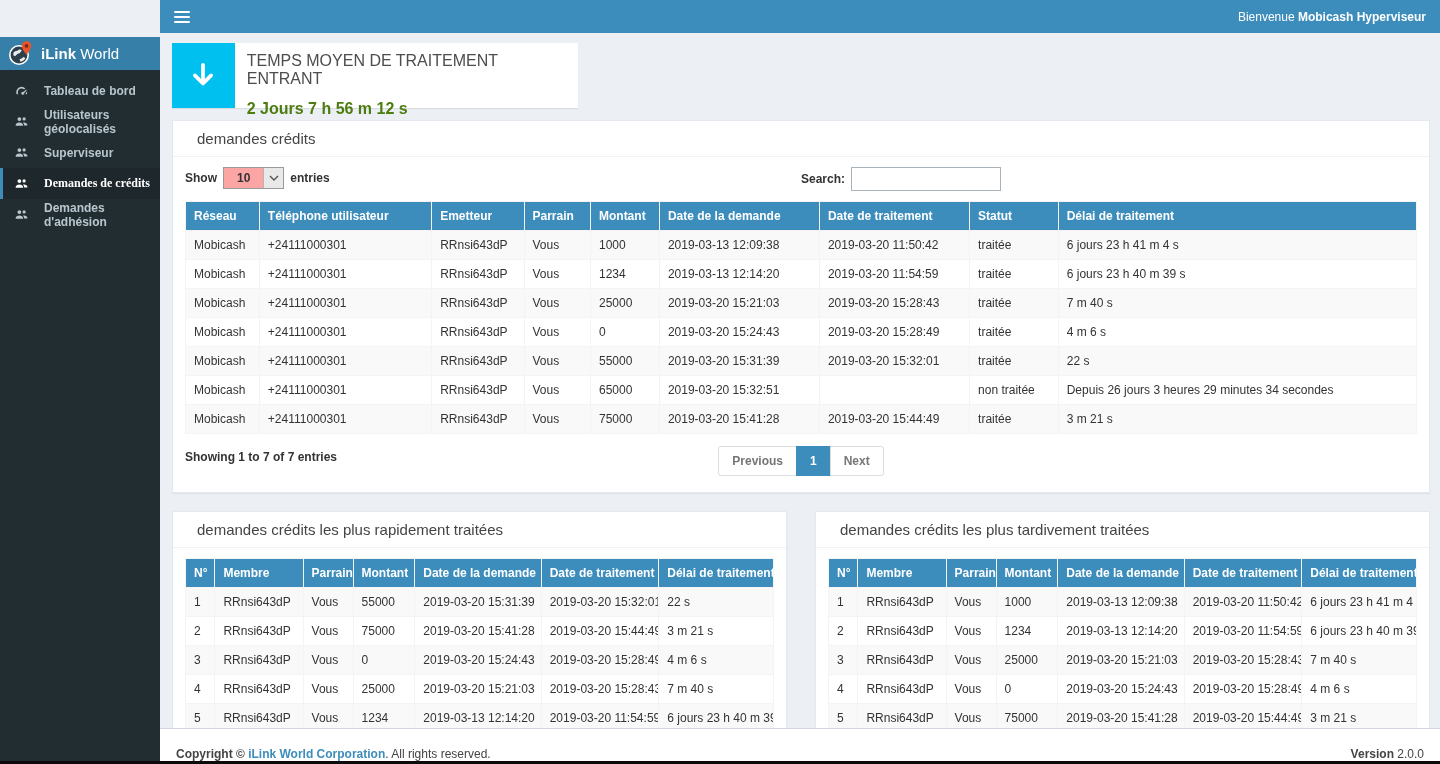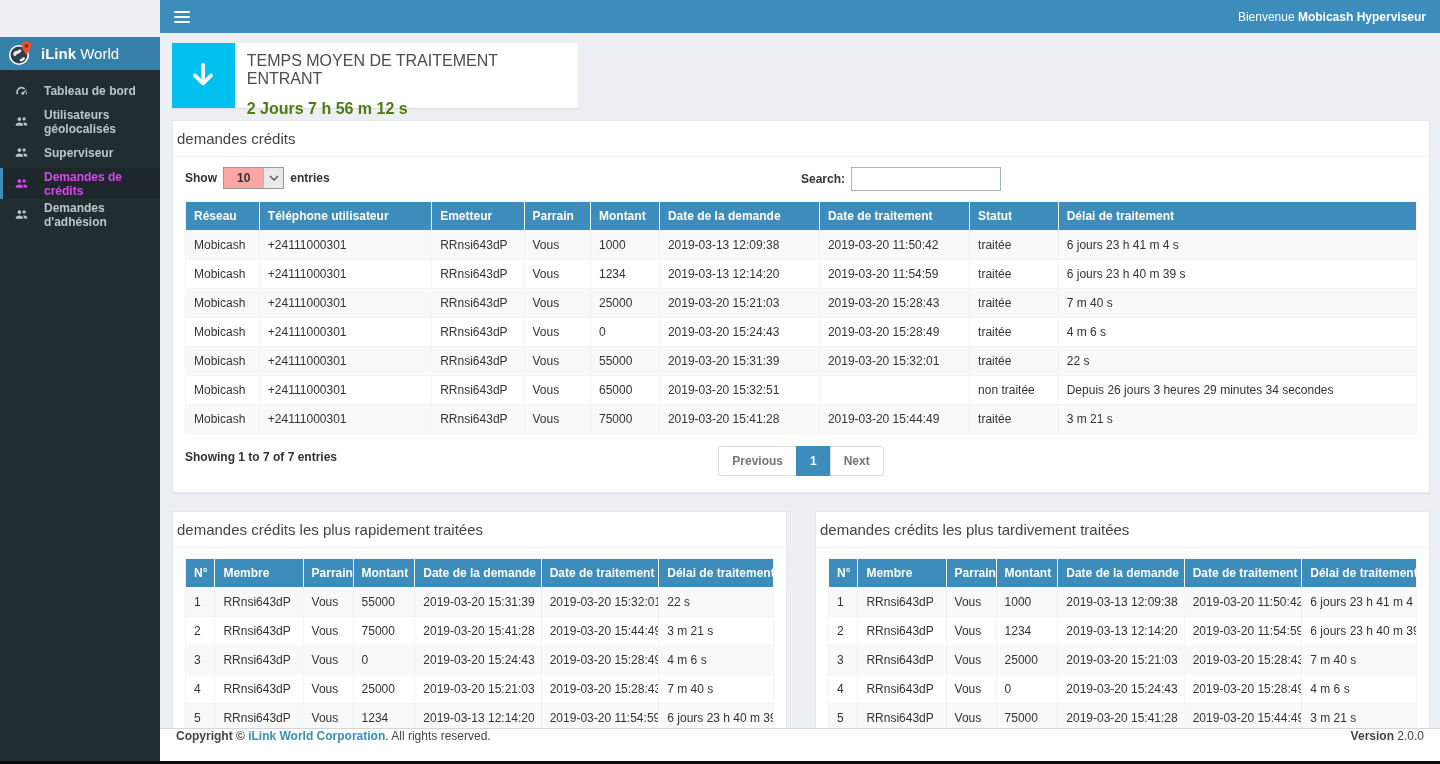--- a/index.html
+++ b/index.html
@@ -7,40 +7,40 @@
   .app { position:relative; width:1440px; height:764px; }
 
   
   .sidebar { position:absolute; left:0; top:0; bottom:0; width:160px; background:#222d32; z-index:2;margin-top:37px; }
   .logo { height:33px; background:#367fa9; display:flex; align-items:center; gap:7px; padding-left:7px; }
   .logo-text { color:#fff; font-size:15px; white-space:nowrap; }
   .logo-text .b { font-weight:700; }
   .side-nav { padding-top:5px; }
   .nav-item { display:flex; align-items:center; height:31px; padding-left:11px; gap:16px; color:#b8c7ce; font-size:12px; font-weight:600; border-left:3px solid transparent; cursor:pointer; }
   .nav-item .icon { width:14px; height:14px; display:flex; align-items:center; justify-content:center; flex:0 0 14px; }
-  .nav-item.active { background:#1e282c; border-left-color:#3c8dbc; color:#d946ef; }
+  .nav-item.active { background:#1e282c; border-left-color:#3c8dbc; color:#ffffff;font-family:Liberation Serif, serif; }
 
   
   .navbar { position:absolute; left:160px; right:0; top:0; height:33px; background:#3c8dbc; display:flex; align-items:center; justify-content:space-between; padding:0 14px; }
   .hamburger { width:16px; height:12px; display:flex; flex-direction:column; justify-content:space-between; cursor:pointer; }
   .hamburger span { display:block; height:2px; background:#fff; border-radius:1px; }
   .welcome { color:#fff; font-size:12px; }
   .welcome .user { font-weight:700; }
 
   
   .content { position:absolute; left:160px; top:33px; right:0; bottom:36px; background:#ecf0f5; padding:10px 10px 0 12px; overflow:hidden; }
 
   .info-box { width:406px; height:65px; background:#fff; display:flex; box-shadow:0 1px 1px rgba(0,0,0,.08); margin-bottom:12px; }
   .info-box-icon { width:65px; background:#00c0ef; display:flex; align-items:center; justify-content:center; }
   .info-box-content { padding:9px 12px; }
   .info-label { font-size:16px; font-weight:400; color:#4d4d4d; }
   .info-value { font-size:16px; font-weight:700; color:#4d7c0f; margin-top:12px; }
 
   .panel { background:#fff; border:1px solid #e4e9ef; box-shadow:0 1px 1px rgba(0,0,0,.05); }
-  .panel-h { padding:9px 4px; font-size:15px; color:#444; border-bottom:1px solid #f0f3f6; }
+  .panel-h { padding:9px 24px; font-size:15px; color:#444; border-bottom:1px solid #f0f3f6; }
   .panel-b { padding:10px 12px 14px; }
 
   .tbl-controls { display:flex; align-items:flex-start; margin-bottom:10px; font-size:12px; font-weight:700; color:#333; }
   .half { flex:1; display:flex; align-items:center; gap:6px; }
   .select { display:inline-flex; align-items:stretch; border:1px solid #9a9a9a; background:#fca5a5; height:22px; cursor:pointer; }
   .select .val { padding:3px 13px; font-size:12px; font-weight:700; color:#333; }
   .select .arrow { width:20px; background:#e9e9e9; border-left:1px solid #b5b5b5; display:flex; align-items:center; justify-content:center; }
   .search-input { width:150px; height:24px; border:1px solid #aab2ba; background:#fff; padding:0 6px; font-size:12px; font-family:"Liberation Sans", sans-serif; outline:none; }
 
   table { width:100%; border-collapse:collapse; font-size:12px; color:#333; table-layout:fixed; }
@@ -53,21 +53,21 @@
   .paginate { display:flex; justify-content:center; }
   .page-btn { border:1px solid #ddd; background:#fff; color:#767676; font-size:12px; font-weight:700; padding:7px 13px; margin-left:-1px; cursor:pointer; }
   .page-btn:first-child { border-radius:3px 0 0 3px; margin-left:0; }
   .page-btn:last-child { border-radius:0 3px 3px 0; }
   .page-btn.active { background:#3c8dbc; border-color:#3c8dbc; color:#fff; }
 
   .panel-row { display:flex; gap:28px; margin-top:18px; }
   .panel-row .panel { flex:1; min-width:0; }
 
   
-  .footer { position:absolute; left:160px; right:0; bottom:3px; height:33px; background:#fff; border-top:1px solid #d2d6de; display:flex; align-items:flex-start; justify-content:space-between; padding:0 16px; font-size:12px; color:#444; z-index:2; }
+  .footer { position:absolute; left:160px; right:0; bottom:3px; height:33px; background:#fff; border-top:1px solid #d2d6de; display:flex; align-items:flex-end; justify-content:space-between; padding:0 16px; font-size:12px; color:#444; z-index:2; }
   .footer .lbl { font-weight:700; }
   .footer a.company { color:#3c8dbc; font-weight:700; text-decoration:none; }
   .bottom-strip { position:absolute; left:0; right:0; bottom:0; height:3px; background:#0b0b0b; z-index:5; }
 </style>
 </head>
 <body>
 
 <div class="app">
 
   <aside class="sidebar">

